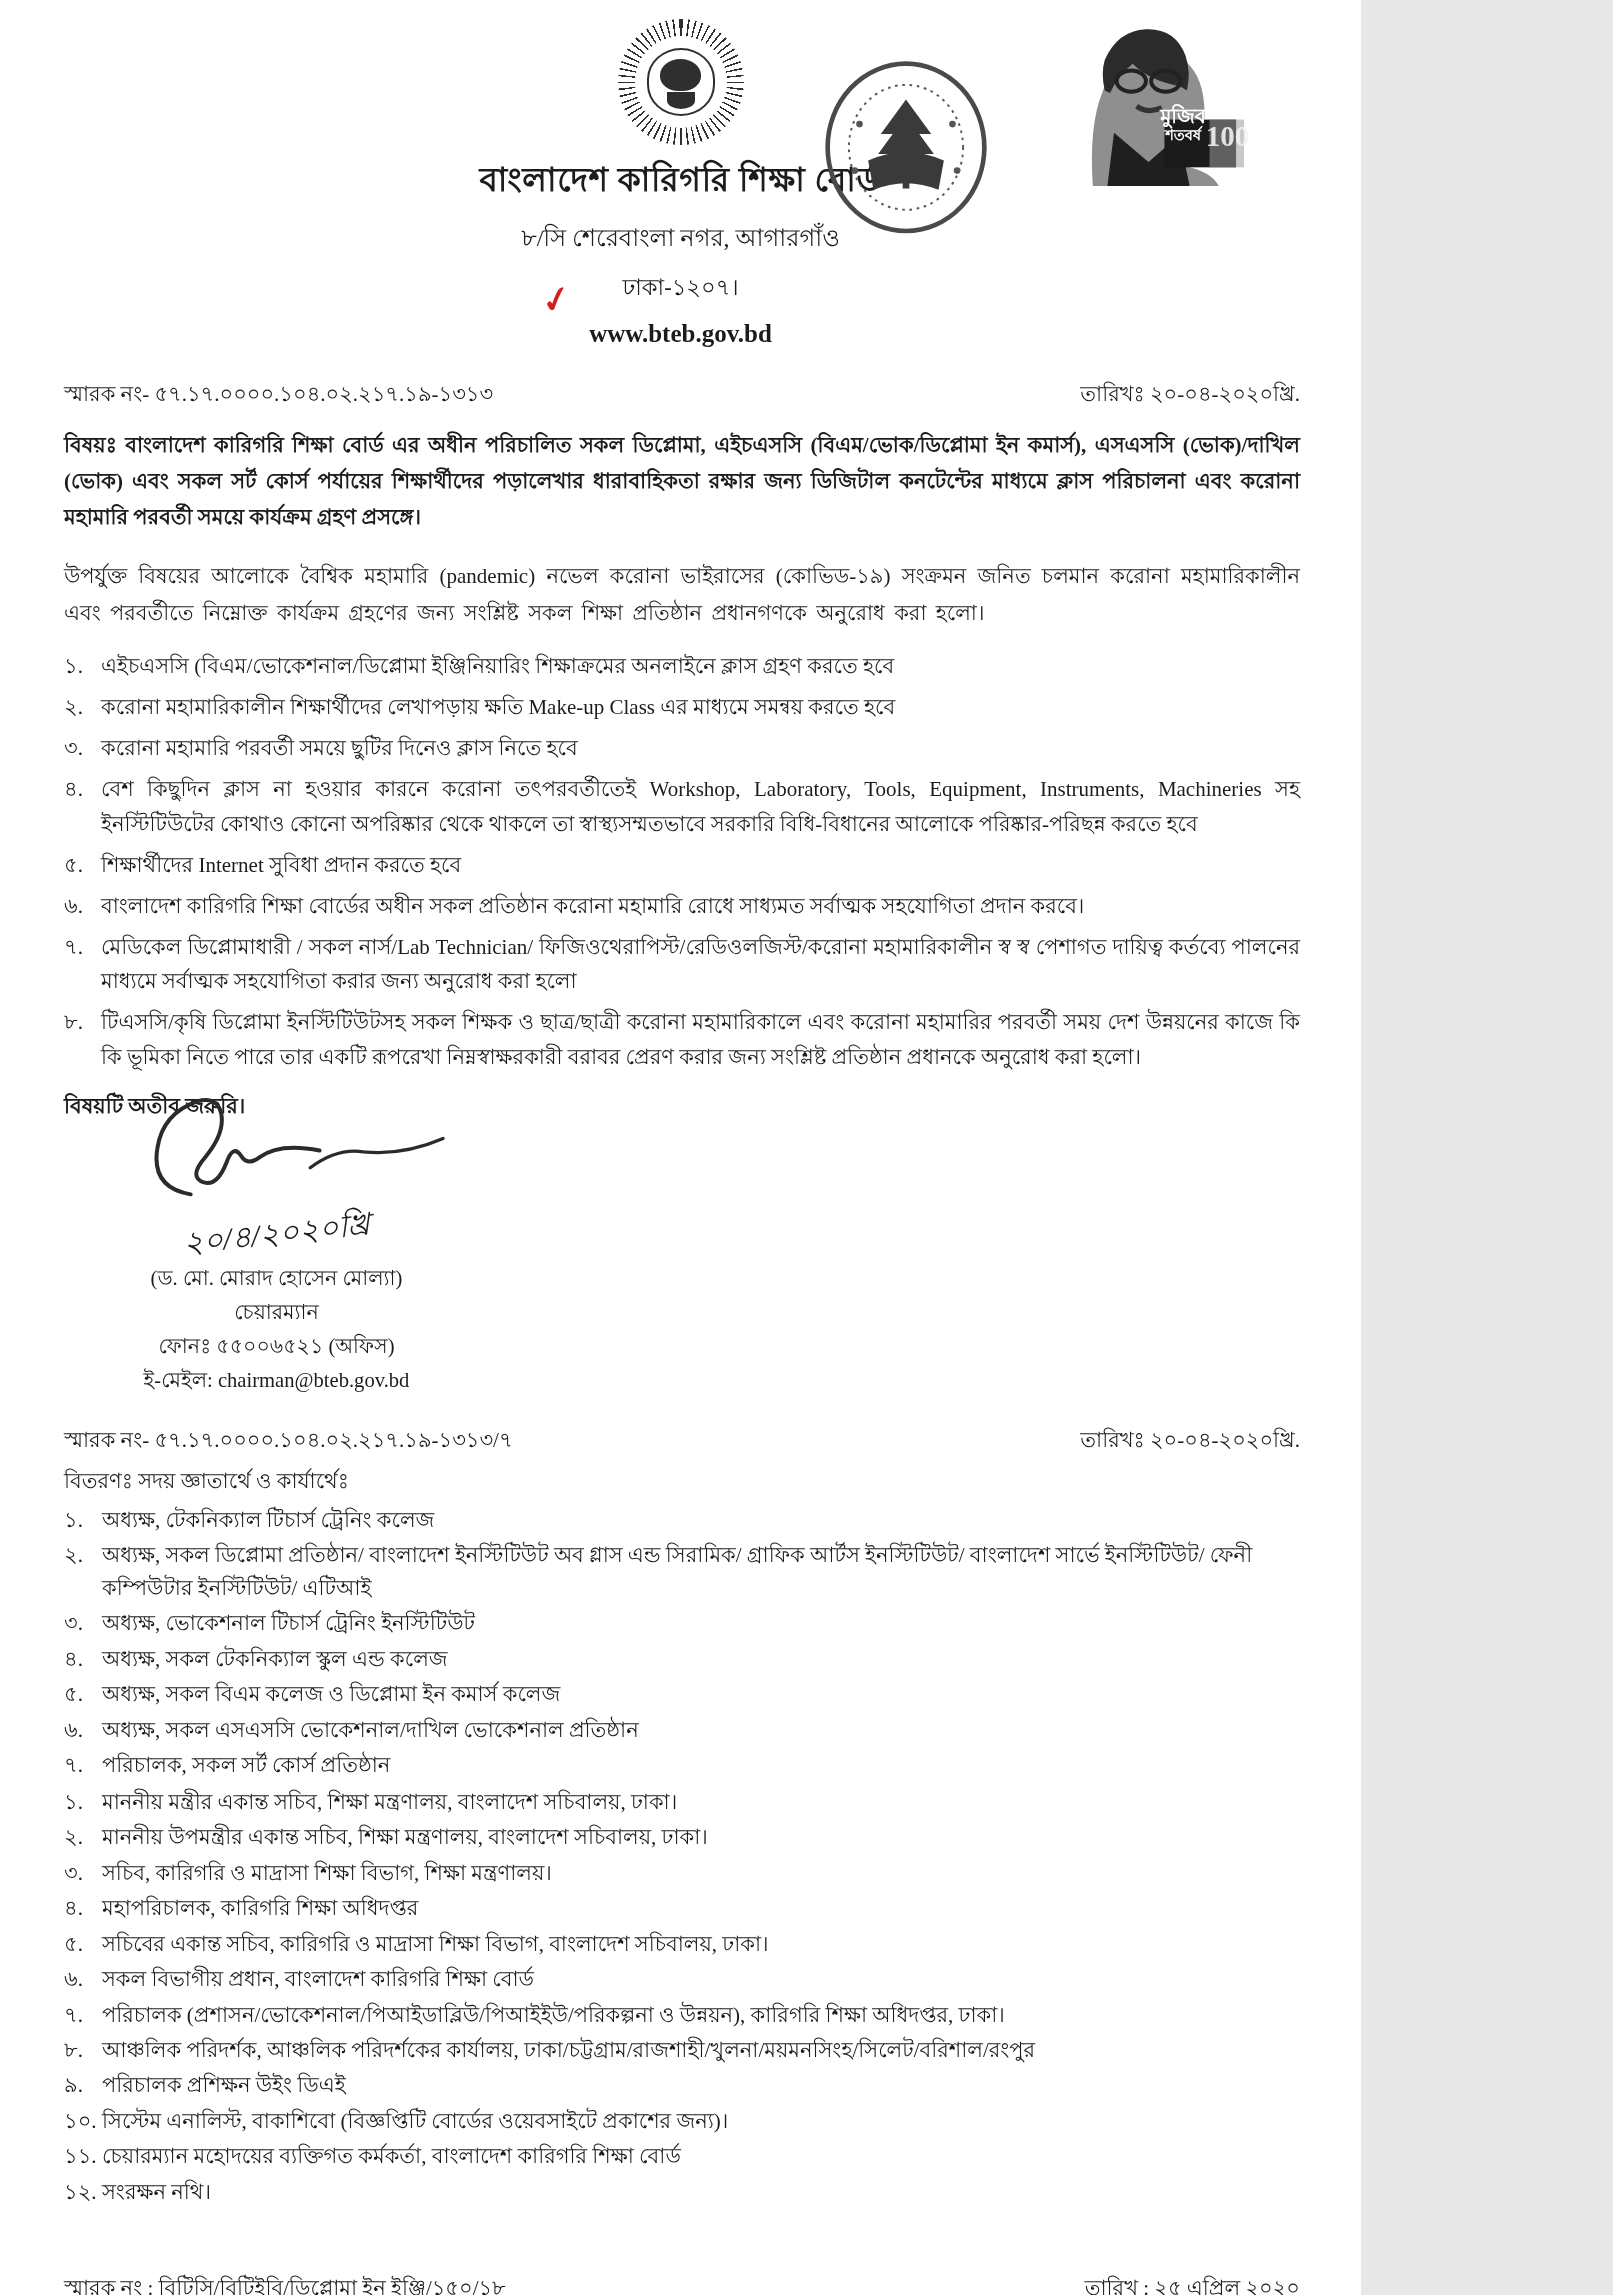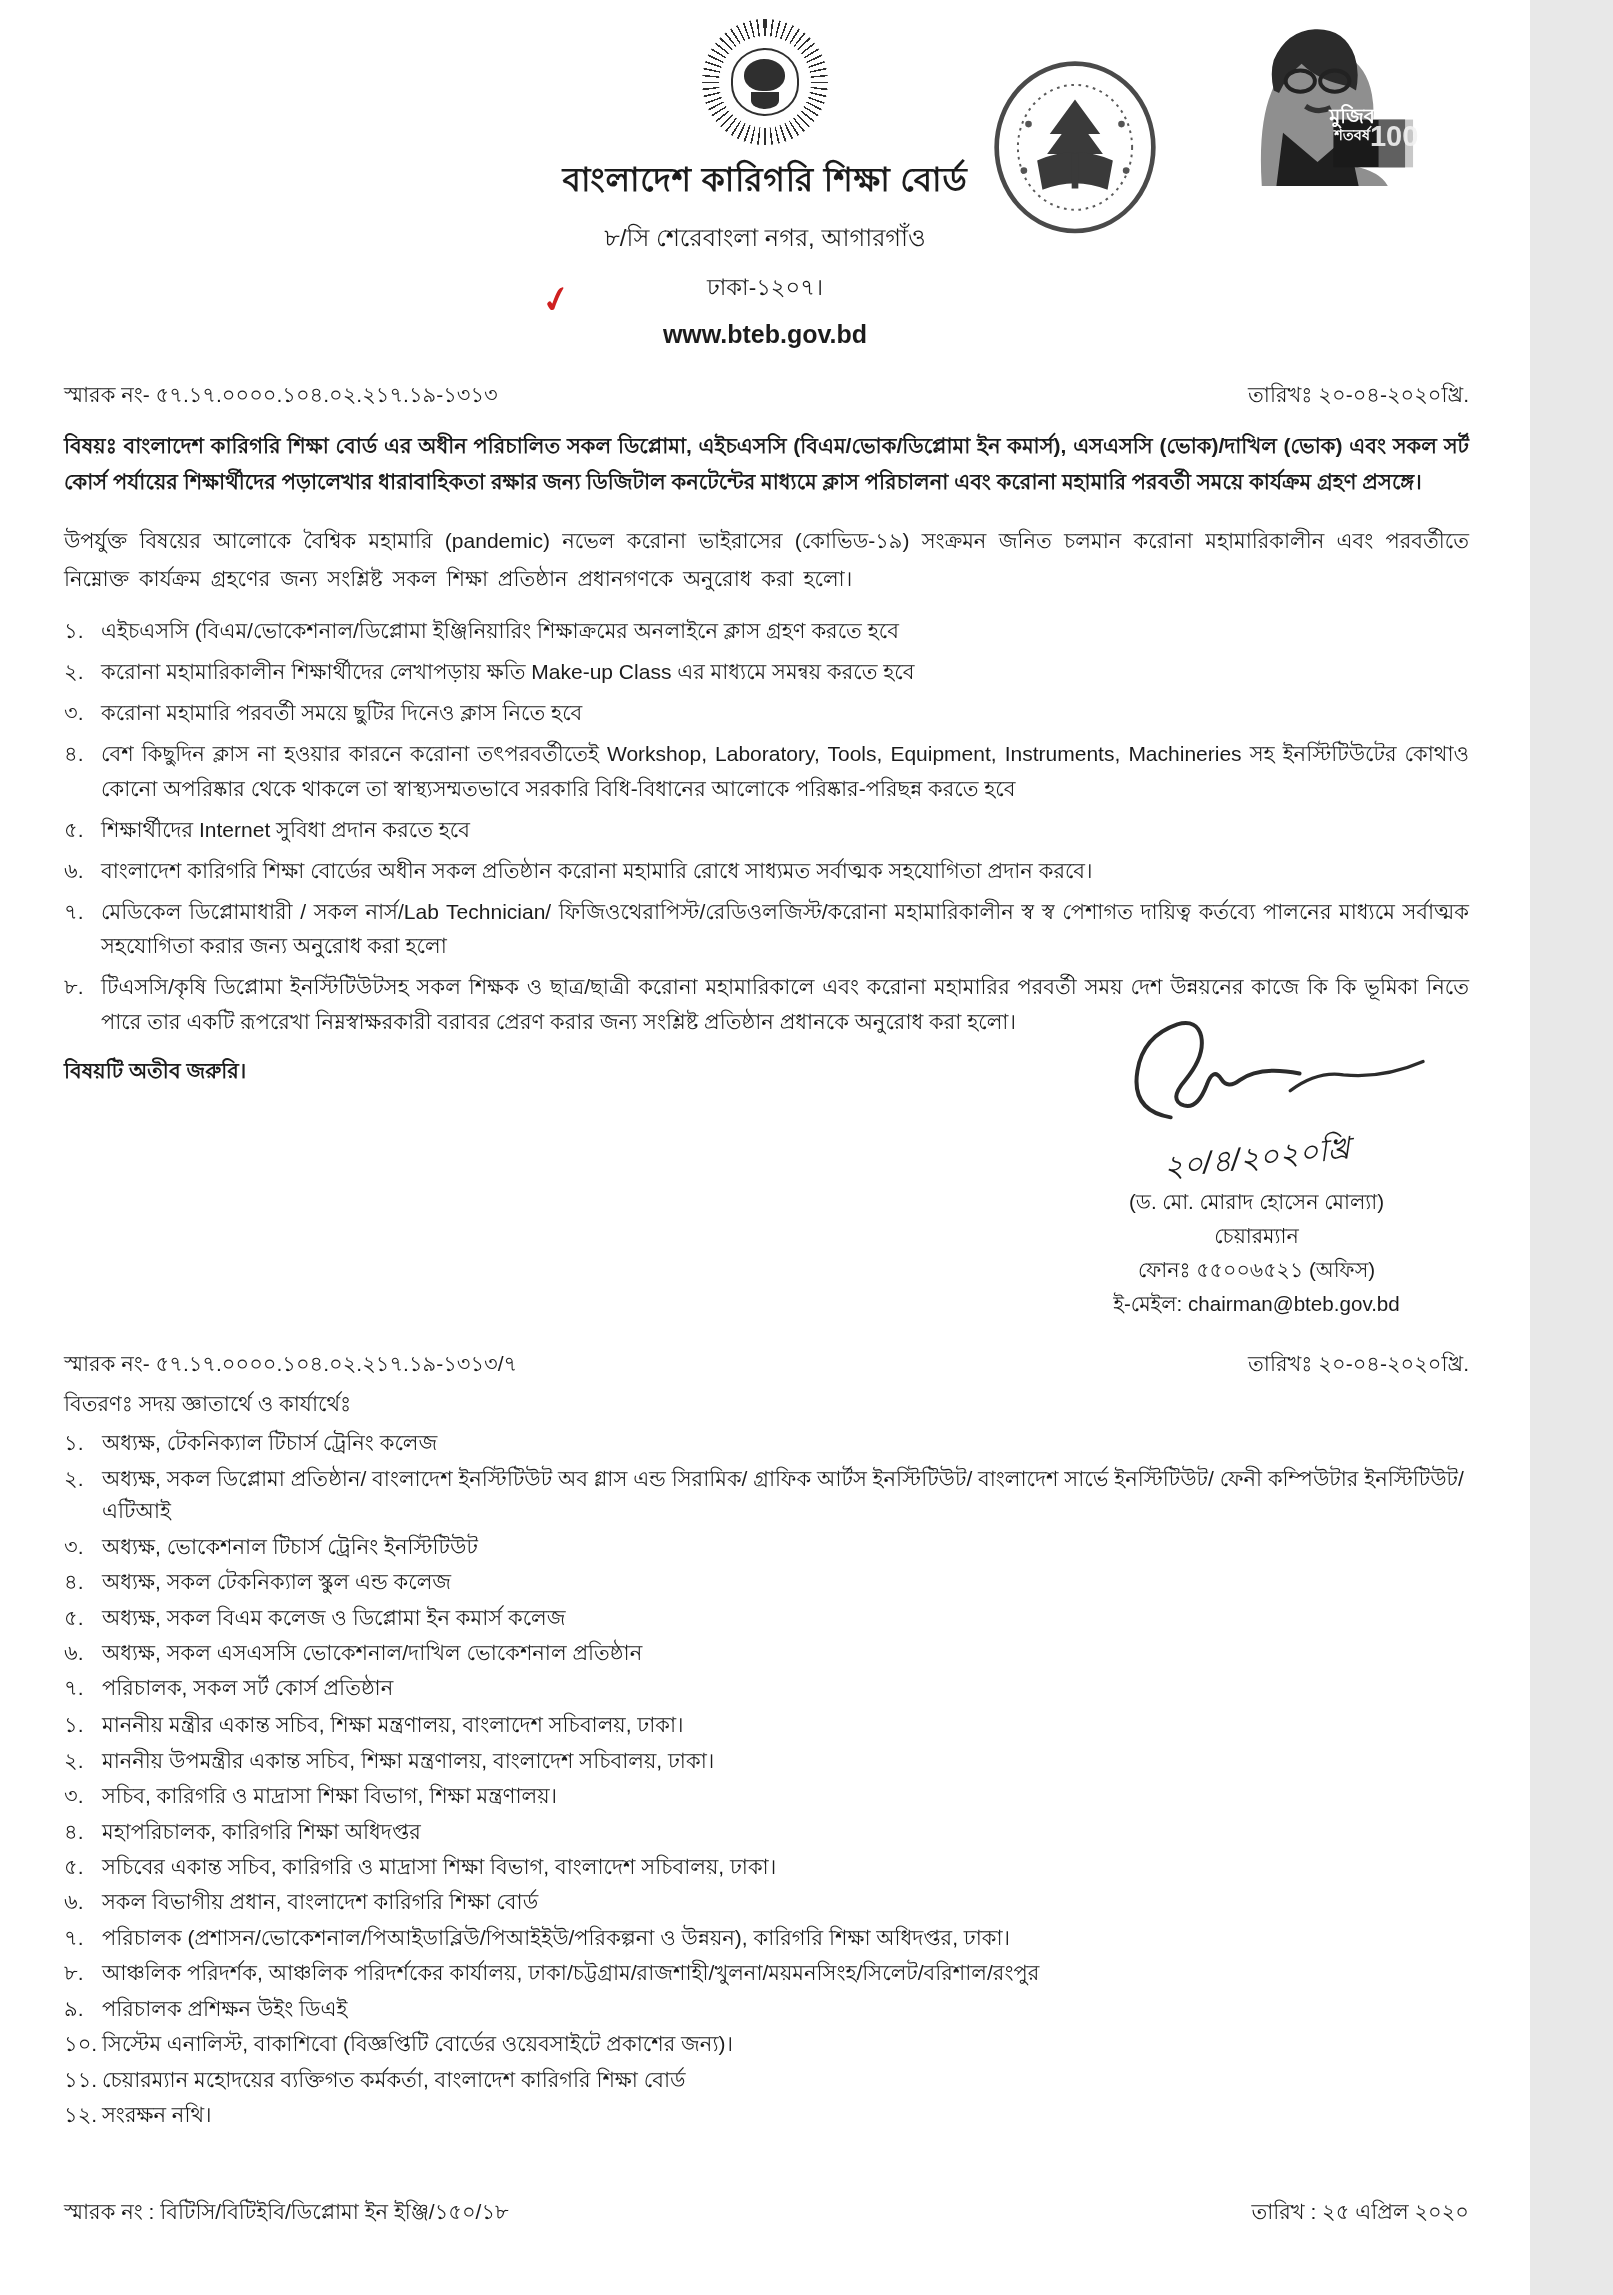--- a/index.html
+++ b/index.html
@@ -1,21 +1,21 @@
 <!DOCTYPE html>
 <html lang="bn" style="font-size:10.6px"><head>
 <meta charset="utf-8">
 <style>
   html,body{margin:0;padding:0;background:#e8e8e8;}
   .page{
     position:relative;
-    width:1530px;height:2295px;
+    width:1361px;height:2295px;
     background:#ffffff;
     color:#1c1c1c;
-    font-family:Liberation Sans, sans-serif;
+    font-family:Liberation Serif, serif;
     overflow:hidden;
   }
   
   header{ text-align:center; padding-top:18.6px; }
   .seal-burst{
     width:126px;height:126px;border-radius:50%;
     margin:0 auto;
     background:repeating-conic-gradient(#2f2f2f 0deg 1.6deg,#ffffff 1.6deg 6.4deg);
     position:relative;
   }
@@ -43,21 +43,21 @@
   .logo-mujib{position:absolute;top:20px;right:109px;width:199px;height:166px;}
   
   .content{padding:0 61px 0 64px;font-size:20.6px;}
   .memo-line{display:flex;justify-content:space-between;margin-top:30.5px;font-size:21px;}
   .subject{margin:13.3px 0 0 0;font-weight:700;text-align:justify;line-height:1.72;font-size:21px;}
   .intro{margin:22.6px 0 0 0;text-align:justify;line-height:1.78;font-size:21px;word-spacing:4px;}
   ol.directives{list-style:none;margin:17px 0 0 0;padding:0;}
   ol.directives .li{display:flex;margin-bottom:6.6px;}
   ol.directives .num{flex:0 0 37px;font-size:21px;line-height:1.64;}
   ol.directives .txt{flex:1;text-align:justify;font-size:21px;line-height:1.64;}
-  .sig-row{display:flex;justify-content:space-between;align-items:flex-start;margin-top:9.3px;}
+  .sig-row{display:flex;justify-content:space-between;align-items:flex-start;margin-top:9.3px;flex-direction:column;}
   .urgency{font-weight:700;font-size:21px;margin-top:6.6px;}
   .sig-block{text-align:center;line-height:1.65;font-size:20.6px;}
   .sig-block .hw{font-style:italic;font-size:30.5px;transform:rotate(-6deg);display:inline-block;margin-top:-46px;}
   .sig-block .name{margin-top:2.7px;}
   .chairman{width:425px;margin-top:-37px;}
   .memo-line2{display:flex;justify-content:space-between;margin-top:26.5px;font-size:21px;}
   .dist-head{margin-top:5.3px;font-size:21px;}
   ul.plain{list-style:none;margin:4px 0 0 0;padding:0;}
   ul.plain .li{display:flex;margin-bottom:2.7px;}
   ul.plain .num{flex:0 0 38px;font-size:21px;line-height:1.56;}

